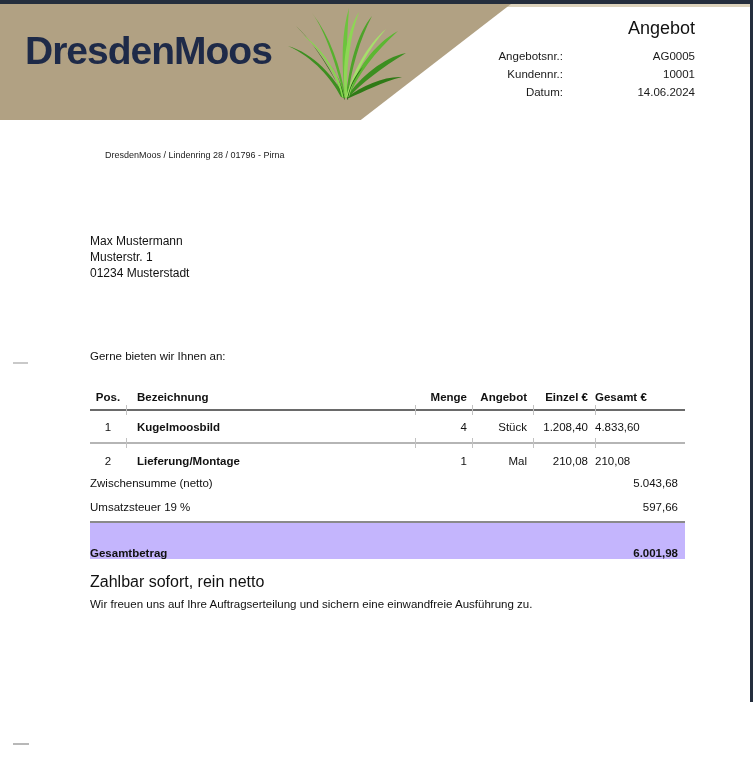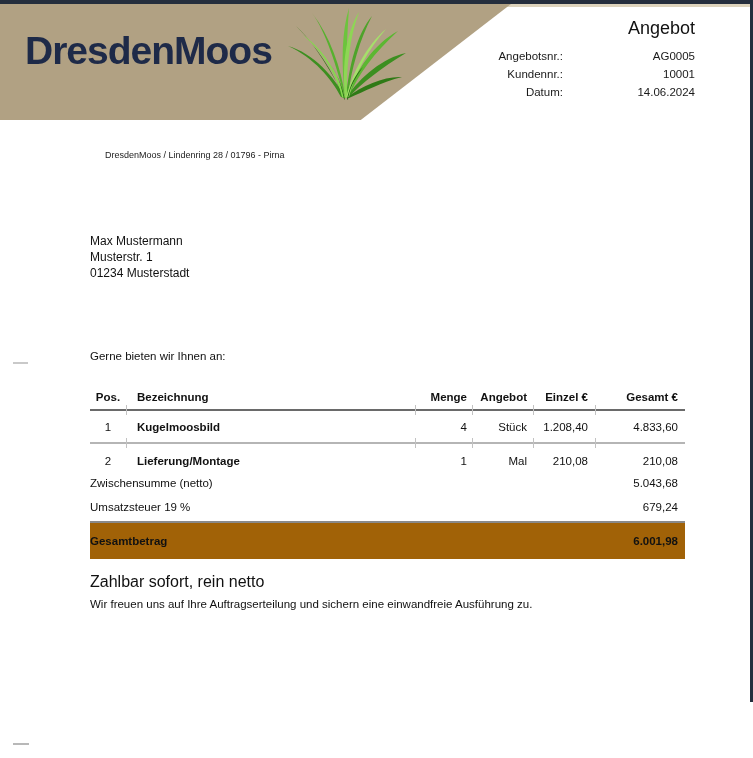--- a/index.html
+++ b/index.html
@@ -39,30 +39,30 @@
   .trow{display:flex;align-items:center;font-size:11.5px;color:#111;}
   .thead{height:25px;border-bottom:2px solid #6a6a6a;font-weight:bold;}
   .trow-item1{height:31px;border-bottom:2px solid #b5b5b5;}
   .trow-item2{height:33px;}
   .cell{box-sizing:border-box;}
   .c-pos{width:36px;text-align:center;}
   .c-name{width:289px;padding-left:11px;text-align:left;}
   .c-qty{width:57px;text-align:right;padding-right:5px;}
   .c-unit{width:61px;text-align:right;padding-right:6px;}
   .c-unitprice{width:62px;text-align:right;padding-right:7px;}
-  .c-total{width:90px;text-align:right;padding-right:7px;}
+  .c-total{width:90px;padding-right:7px;}
   .item-name{font-weight:bold;}
   .tick{position:absolute;width:1px;height:10px;background:#c2c2c2;}
   
   .totals{left:90px;top:471px;width:595px;}
   .total-row{display:flex;justify-content:space-between;align-items:center;height:24px;font-size:11.5px;color:#111;}
   .total-row .val{padding-right:7px;}
   .grand-band{
-    left:90px;top:521px;width:595px;height:36px;background:#a16207;border-top:2px solid #8a8a8a;
-    display:flex;justify-content:space-between;align-items:center;font-size:11.5px;font-weight:bold;color:#111;
+    left:90px;top:521px;width:595px;height:36px;background:#c4b5fd;border-top:2px solid #8a8a8a;
+    display:flex;justify-content:space-between;align-items:flex-end;font-size:11.5px;font-weight:bold;color:#111;
     box-sizing:content-box;
   }
   .grand-band .val{padding-right:7px;}
   
   .payment-line{left:90px;top:573px;font-size:16px;color:#111;}
   .closing-line{left:90px;top:598px;font-size:11.5px;color:#111;}
   
   .fold-mark-1{left:13px;top:362px;width:15px;height:2px;background:#c9c9c9;}
   .fold-mark-2{left:13px;top:743px;width:16px;height:2px;background:#b8b8b8;}
 </style>
@@ -156,21 +156,21 @@
   <div class="tick" style="left:505px;top:54px;"></div>
 </div>
 
 <div class="abs totals">
   <div class="total-row">
     <span>Zwischensumme (netto)</span>
     <span class="val">5.043,68</span>
   </div>
   <div class="total-row">
     <span>Umsatzsteuer 19 %</span>
-    <span class="val">679,24</span>
+    <span class="val">597,66</span>
   </div>
 </div>
 <div class="abs grand-band">
   <span>Gesamtbetrag</span>
   <span class="val">6.001,98</span>
 </div>
 
 <div class="abs payment-line">Zahlbar sofort, rein netto</div>
 <div class="abs closing-line">Wir freuen uns auf Ihre Auftragserteilung und sichern eine einwandfreie Ausführung zu.</div>
 

